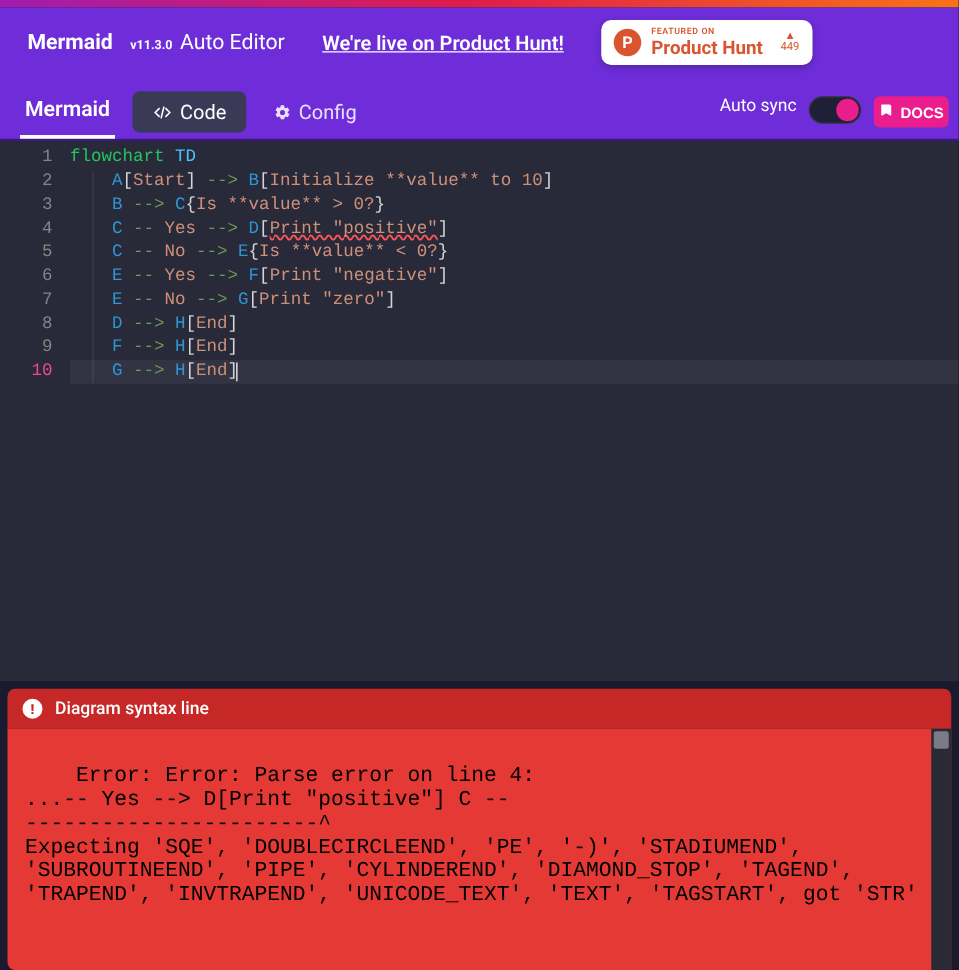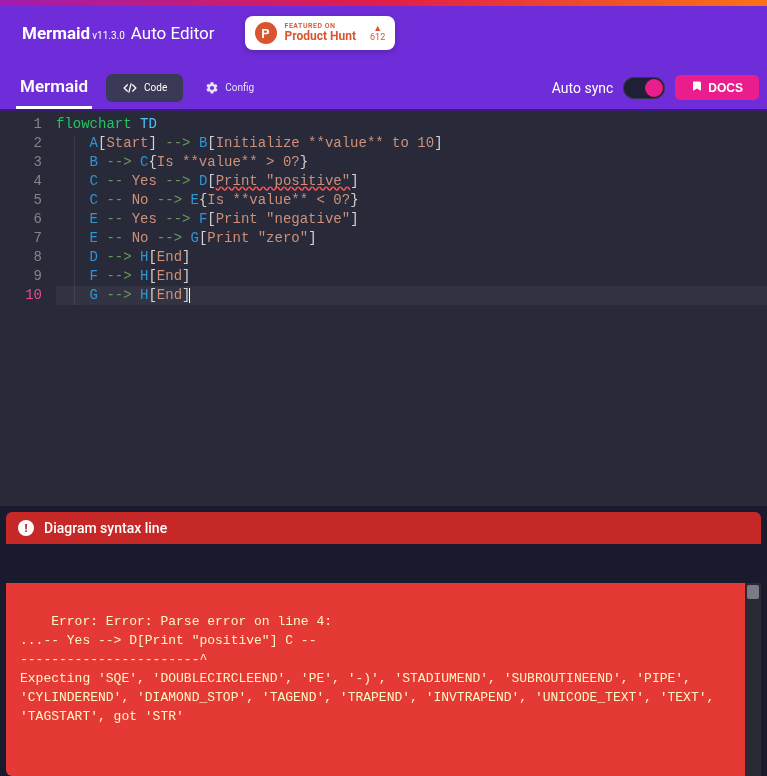--- a/index.html
+++ b/index.html
@@ -10,70 +10,70 @@
     display:flex; flex-direction:column;
   }
   .top-accent { height:6px; background:linear-gradient(90deg,#a21caf 0%,#e11d48 50%,#f97316 100%); }
   .header {
     background:#6e2dd8;
     display:flex; align-items:center; gap:30px;
     padding:10px 22px 16px 22px;
   }
   .brand { color:#fff; font-size:17px; display:flex; align-items:baseline; gap:2px; }
   .brand .name { font-weight:700; }
-  .brand .ver { font-size:10px; font-weight:400; }
+  .brand .ver { font-size:10px; font-weight:700;margin-left:12px; }
   .brand .live { font-weight:400; margin-left:4px; }
   .ph-link { color:#fff; font-size:16px; text-decoration:underline; font-weight:600; }
   .ph-badge {
     background:#fff; border-radius:8px; padding:6px 10px;
     display:flex; align-items:center; gap:8px;
     box-shadow:0 2px 6px rgba(0,0,0,.2);
   }
   .ph-badge .plogo {
     width:22px; height:22px; border-radius:50%; background:#da552f; color:#fff;
     display:flex; align-items:center; justify-content:center; font-weight:700; font-size:13px;
   }
   .ph-badge .ptxt { display:flex; flex-direction:column; line-height:1.1; }
   .ph-badge .ptxt .feat { font-size:7px; color:#da552f; letter-spacing:.5px; font-weight:600; }
-  .ph-badge .ptxt .phlbl { font-size:12px; font-weight:700; color:#da552f; }
+  .ph-badge .ptxt .phlbl { font-size:15px; font-weight:700; color:#da552f; }
   .ph-badge .votes { display:flex; flex-direction:column; align-items:center; color:#da552f; font-size:9px; margin-left:6px; line-height:1; }
   .ph-badge .votes .tri { font-size:9px; }
 
   .tabbar {
     background:#6e2dd8;
     display:flex; align-items:center; padding:0 8px 0 16px;
     border-bottom:2px solid #3c1a7a;
   }
   .maintab {
     color:#fff; font-size:17px; font-weight:600;
     padding:10px 4px 10px 4px;
     border-bottom:3px solid #fff; margin-right:14px;
   }
   .subtab {
     display:flex; align-items:center; gap:6px;
     background:#3a3a57;
-    color:#fff; font-size:10px; padding:7px 16px; border-radius:6px;
+    color:#fff; font-size:16px; padding:7px 16px; border-radius:6px;
     margin-right:6px;
   }
   .subtab.light { background:transparent; color:#e9e1ff;text-align:right; }
   .subtab .ico { display:inline-flex; }
   .gear-ico { width:14px; height:14px; }
-  .tab-right { margin-left:auto; display:flex; align-items:center; gap:10px; }
+  .tab-right { margin-left:auto; display:flex; align-items:flex-start; gap:10px; }
   .autosync-lbl { color:#fff; font-size:14px; }
   .toggle {
     width:42px; height:22px; border-radius:11px; background:#1f1f35;
     position:relative; cursor:pointer; box-shadow:inset 0 0 0 1px rgba(255,255,255,.1);
   }
   .toggle .knob {
     position:absolute; right:2px; top:2px; width:18px; height:18px; border-radius:50%;
     background:#e91e8c;
   }
   .docs-btn {
     background:#e91e8c; color:#fff; font-size:12px; font-weight:700;
-    padding:5px 16px; border-radius:5px; display:flex; align-items:center; gap:5px;
+    padding:5px 4px; border-radius:5px; display:flex; align-items:center; gap:5px;
     border:none;
   }
   .docs-btn .bico { width:12px; height:12px; }
 
   .editor {
     flex:1 1 auto; display:flex; background:#282a3a; color:#d4d4d4;
     font-family:Consolas,"Courier New",monospace; font-size:14px; line-height:19px;
     padding-top:4px; overflow:hidden; position:relative;
   }
   .gutter { width:56px; text-align:right; color:#858585; user-select:none; padding-right:14px; }
@@ -99,25 +99,24 @@
     background:#c62828; color:#fff; padding:8px 12px;
     display:flex; align-items:center; gap:10px;
     border-top-left-radius:6px; border-top-right-radius:6px;
   }
   .err-header .eico {
     width:16px; height:16px; border-radius:50%; background:#fff; color:#c62828;
     display:flex; align-items:center; justify-content:center; font-size:11px; font-weight:900;
   }
   .err-header .etitle { font-size:14px; font-weight:500; }
   .err-body {
-    background:#e53935; color:#fef9c3; font-family:Consolas,"Courier New",monospace;
-    font-size:13px; line-height:19px; padding:10px 14px 12px 14px;
+    background:#e53935; color:#000000; font-family:Consolas,"Courier New",monospace;
+    font-size:17px; line-height:19px; padding:10px 14px 12px 14px;
     white-space:pre-wrap; word-break:break-word; position:relative;
     border-bottom-left-radius:6px;
-    margin-top:39px;
   }
   .err-scroll {
     position:absolute; right:0; top:0; bottom:0; width:16px;
     background:#2a2a35;
   }
   .err-thumb {
     position:absolute; right:2px; top:2px; width:12px; height:14px;
     background:#7a7a88; border-radius:2px;
   }
 </style>
@@ -125,29 +124,30 @@
 <body>
 
 <div class="top-accent"></div>
 
 <header class="header">
   <div class="brand">
     <span class="name">Mermaid</span>
       <span class="ver">v11.3.0</span>
     <span class="live">Auto Editor</span>
   </div>
+  <a class="ph-link">We're live on Product Hunt!</a>
   <div class="ph-badge">
     <div class="plogo">P</div>
     <div class="ptxt">
       <span class="feat">FEATURED ON</span>
       <span class="phlbl">Product Hunt</span>
     </div>
     <div class="votes">
       <span class="tri">▲</span>
-      <span>612</span>
+      <span>449</span>
     </div>
   </div>
 </header>
 
 <div class="tabbar">
   <div class="maintab">Mermaid</div>
   <div class="subtab">
     <span class="ico">
       <svg width="16" height="14" viewBox="0 0 24 24" fill="none" stroke="#fff" stroke-width="2.2">
           <polyline points="16 18 22 12 16 6"></polyline>

